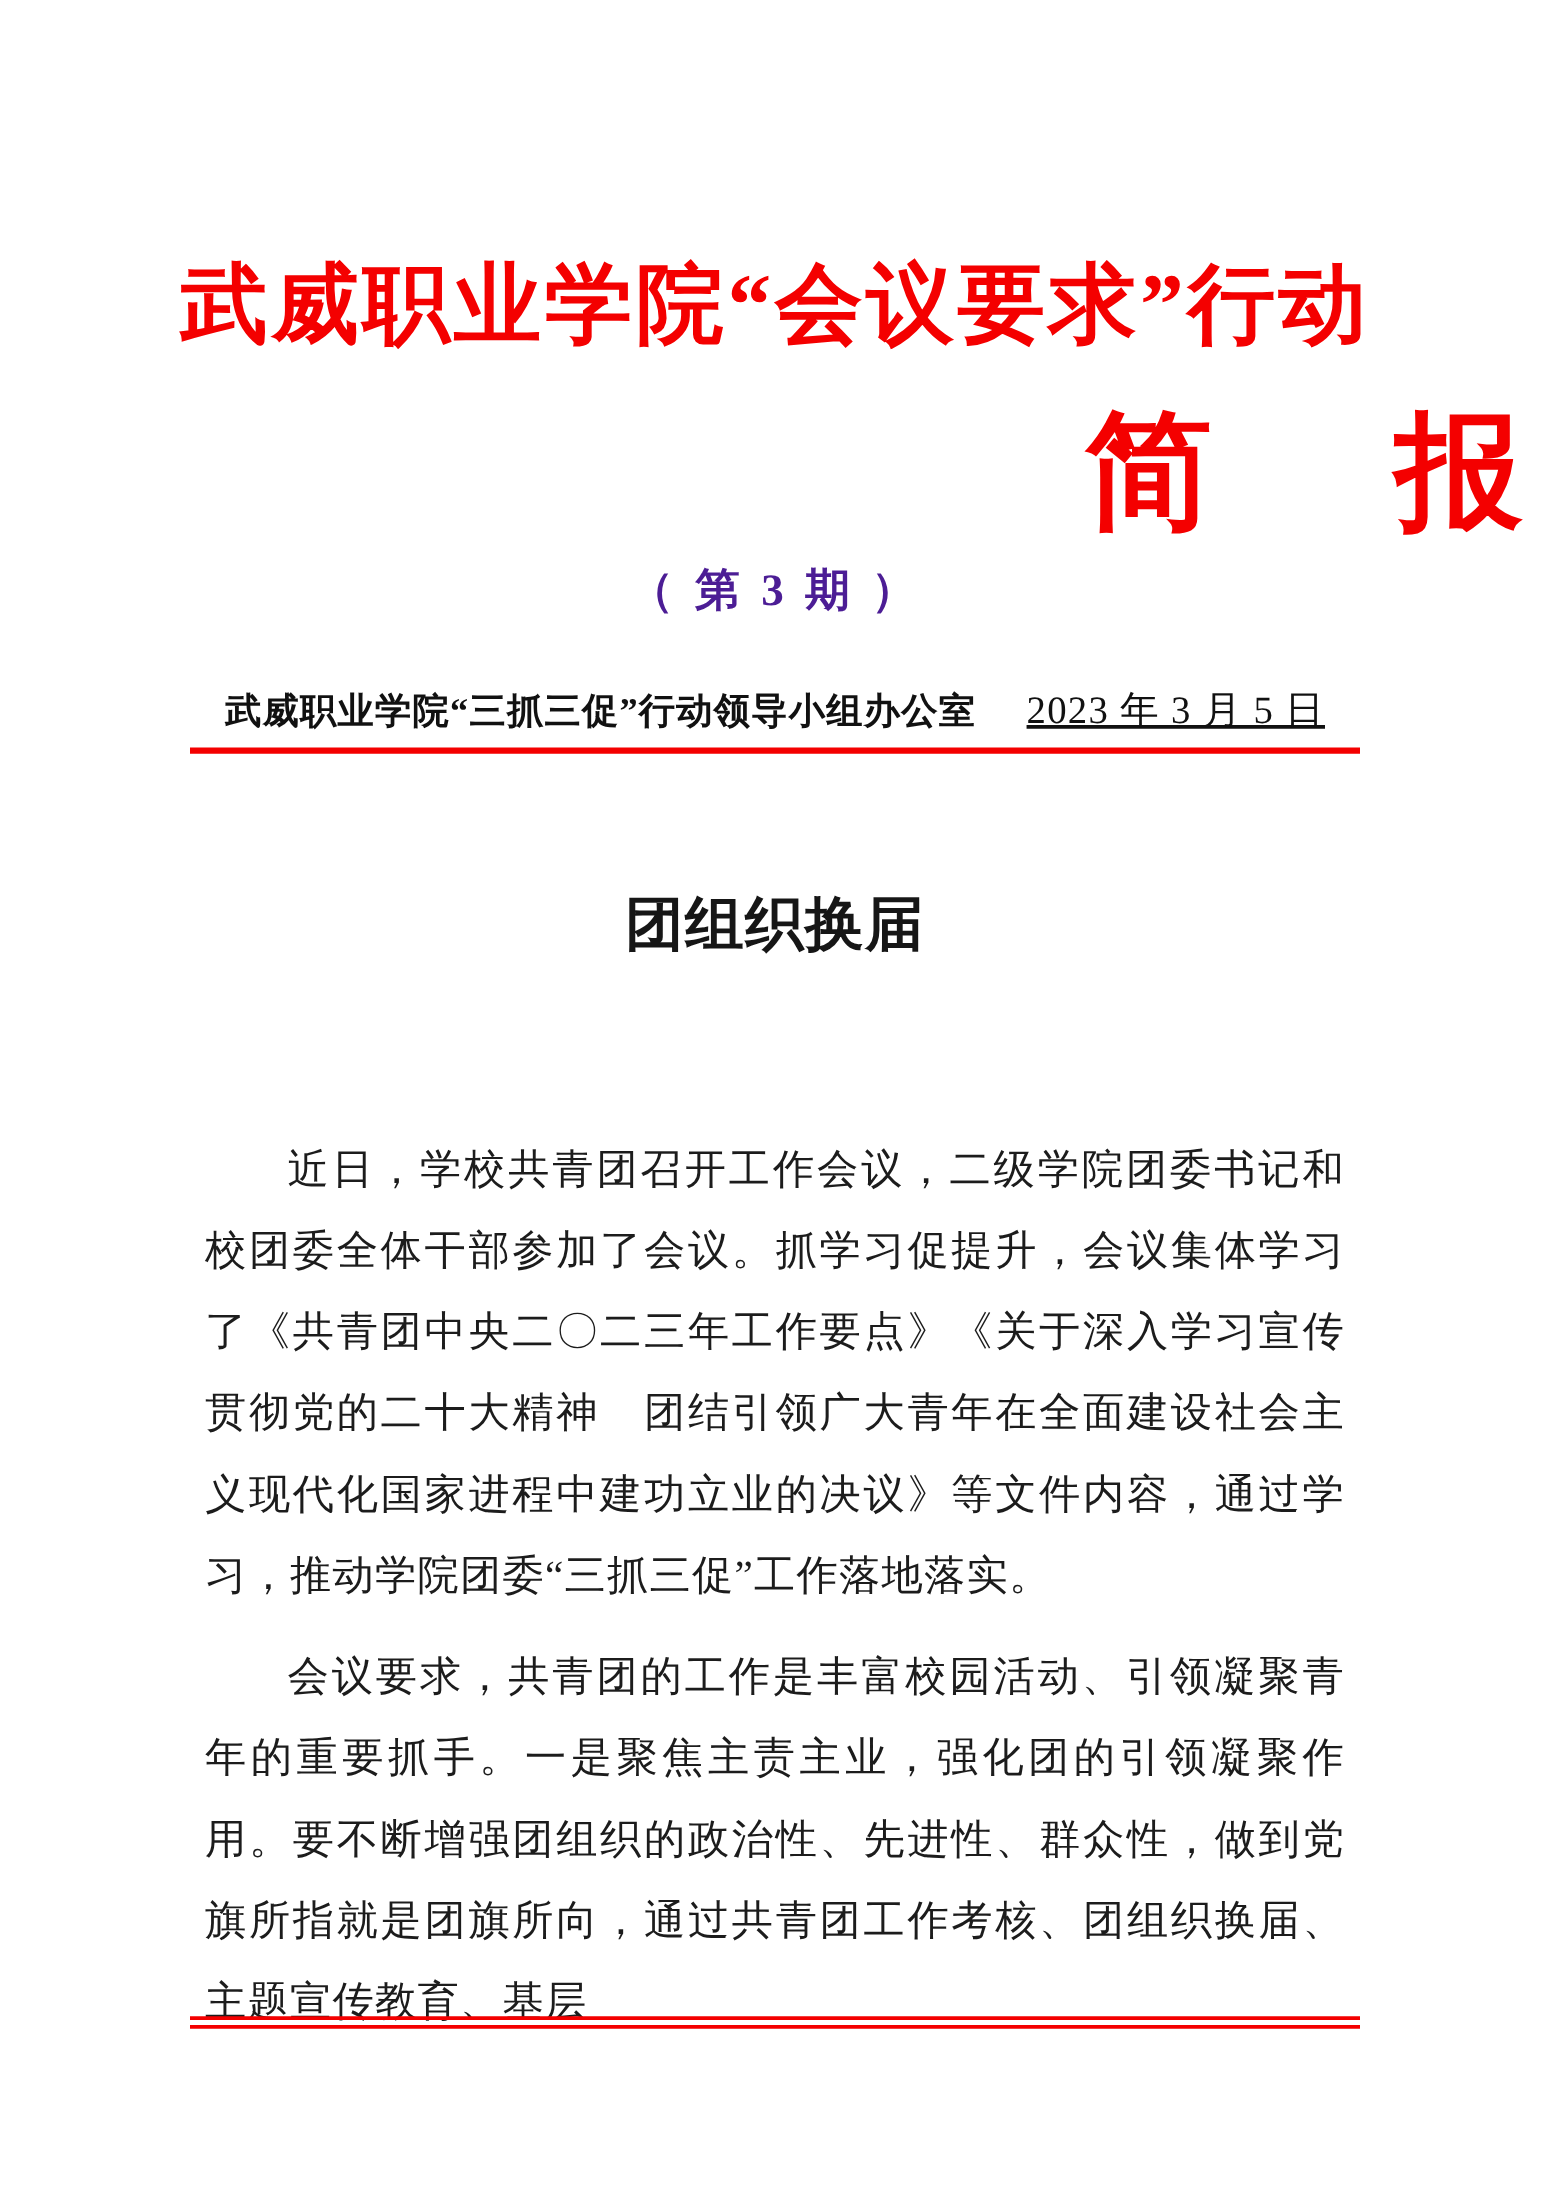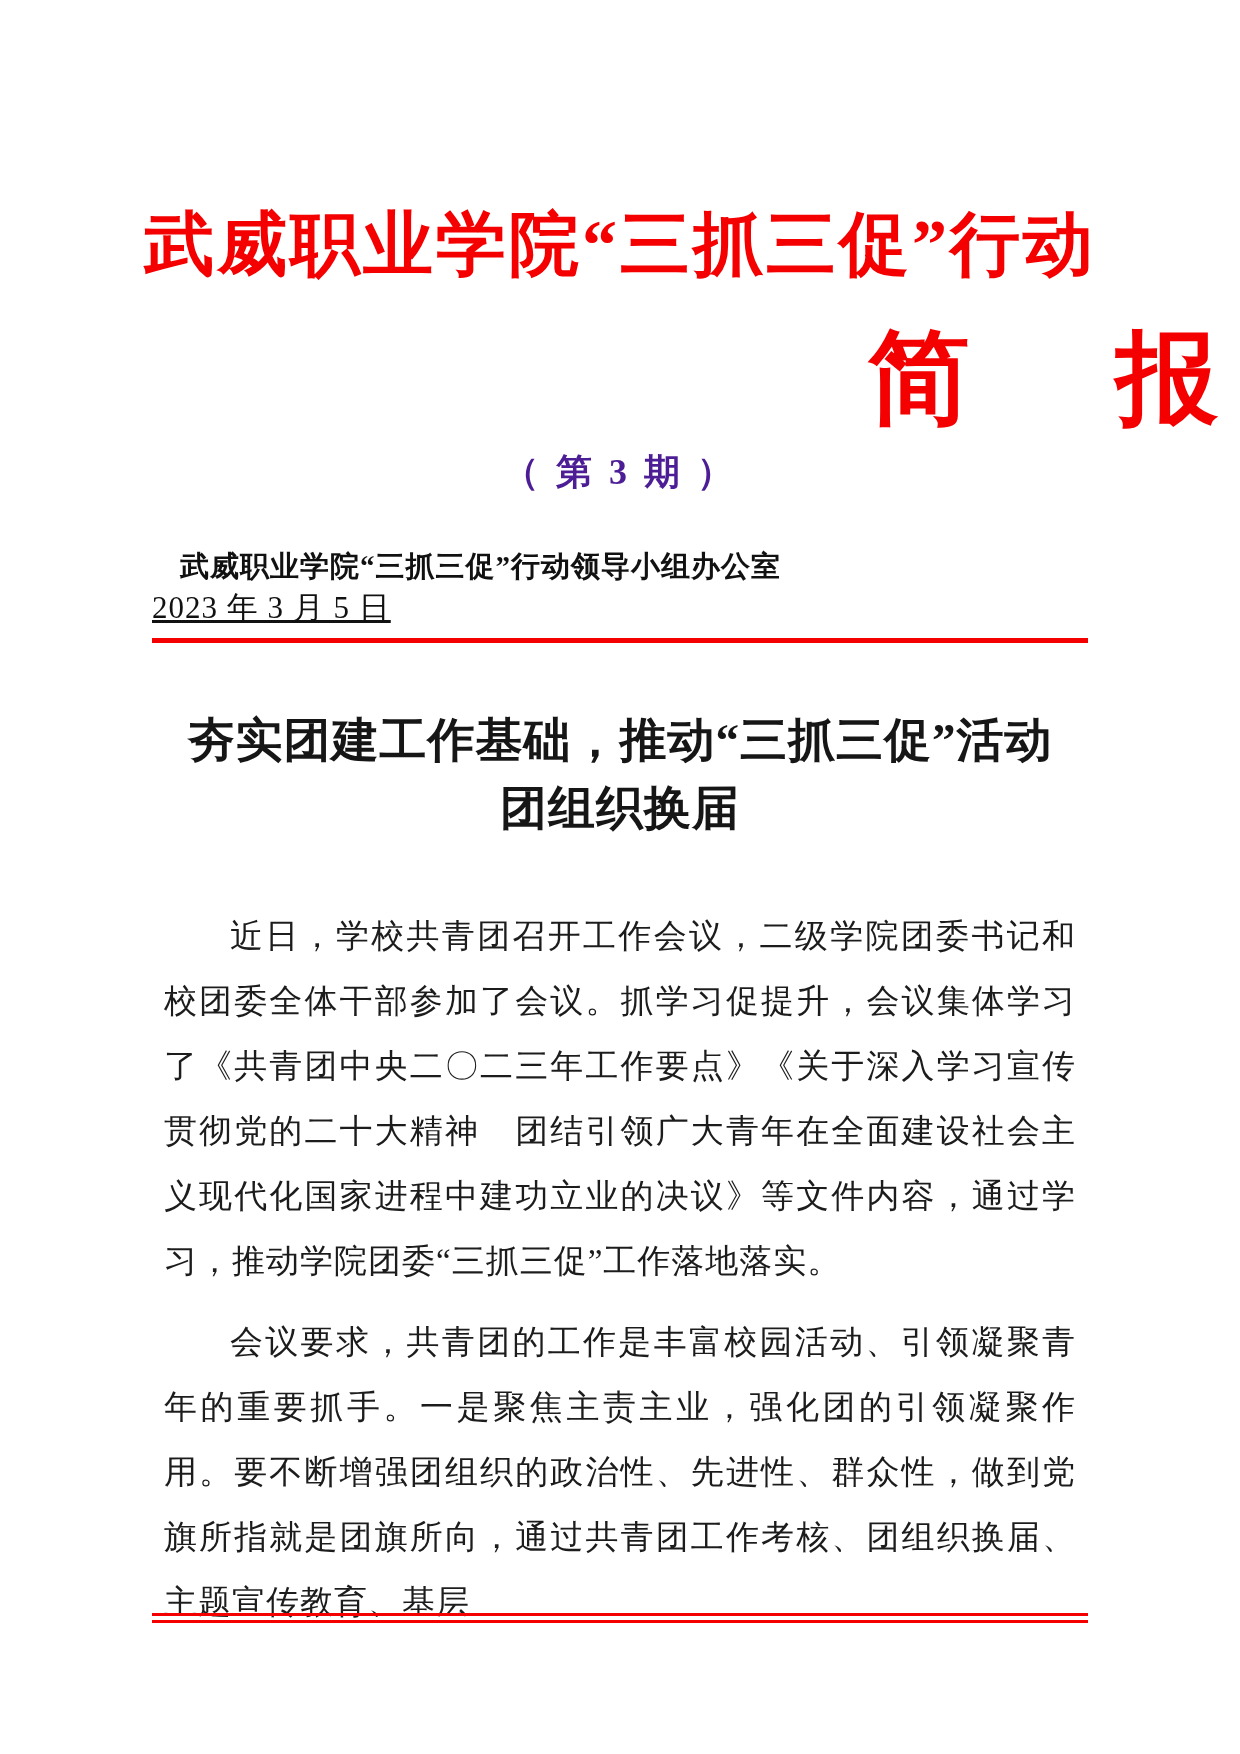--- a/index.html
+++ b/index.html
@@ -52,21 +52,20 @@
   }
   .masthead-row {
     position: absolute;
     top: 547px; left: 152px;
     width: 936px;
     display: flex;
     justify-content: space-between;
     align-items: baseline;
     border-bottom: 5px solid #f40000;
     padding-bottom: 9px;
-    flex-direction: column;
   }
   .office-name {
     font-size: 29px;
     font-weight: bold;
     padding-left: 28px;
     letter-spacing: 1px;
     white-space: nowrap;
   }
   .issue-date {
     font-size: 31px;
@@ -111,33 +110,32 @@
     height: 10px;
     border-top: 3px solid #f40000;
     border-bottom: 3px solid #f40000;
   }
 </style>
 </head>
 <body>
 
 <div class="page">
 
-  <div class="main-title">武威职业学院“三抓三促”行动</div>
+  <div class="main-title">武威职业学院“会议要求”行动</div>
 
   <div class="brief-title">简　报</div>
 
   <div class="issue-line">（ 第 3 期 ）</div>
 
   <div class="masthead-row">
     <span class="office-name">武威职业学院“三抓三促”行动领导小组办公室</span>
     <span class="issue-date">2023 年 3 月 5 日</span>
   </div>
 
   <div class="article-title">
-    <div>夯实团建工作基础，推动“三抓三促”活动</div>
     <div>团组织换届</div>
   </div>
 
   <div class="article-body">
     <p>近日，学校共青团召开工作会议，二级学院团委书记和校团委全体干部参加了会议。抓学习促提升，会议集体学习了《共青团中央二〇二三年工作要点》《关于深入学习宣传贯彻党的二十大精神　团结引领广大青年在全面建设社会主义现代化国家进程中建功立业的决议》等文件内容，通过学习，推动学院团委“三抓三促”工作落地落实。</p>
     <p>会议要求，共青团的工作是丰富校园活动、引领凝聚青年的重要抓手。一是聚焦主责主业，强化团的引领凝聚作用。要不断增强团组织的政治性、先进性、群众性，做到党旗所指就是团旗所向，通过共青团工作考核、团组织换届、主题宣传教育、基层</p>
   </div>
 
   <div class="footer-rule"></div>
 

